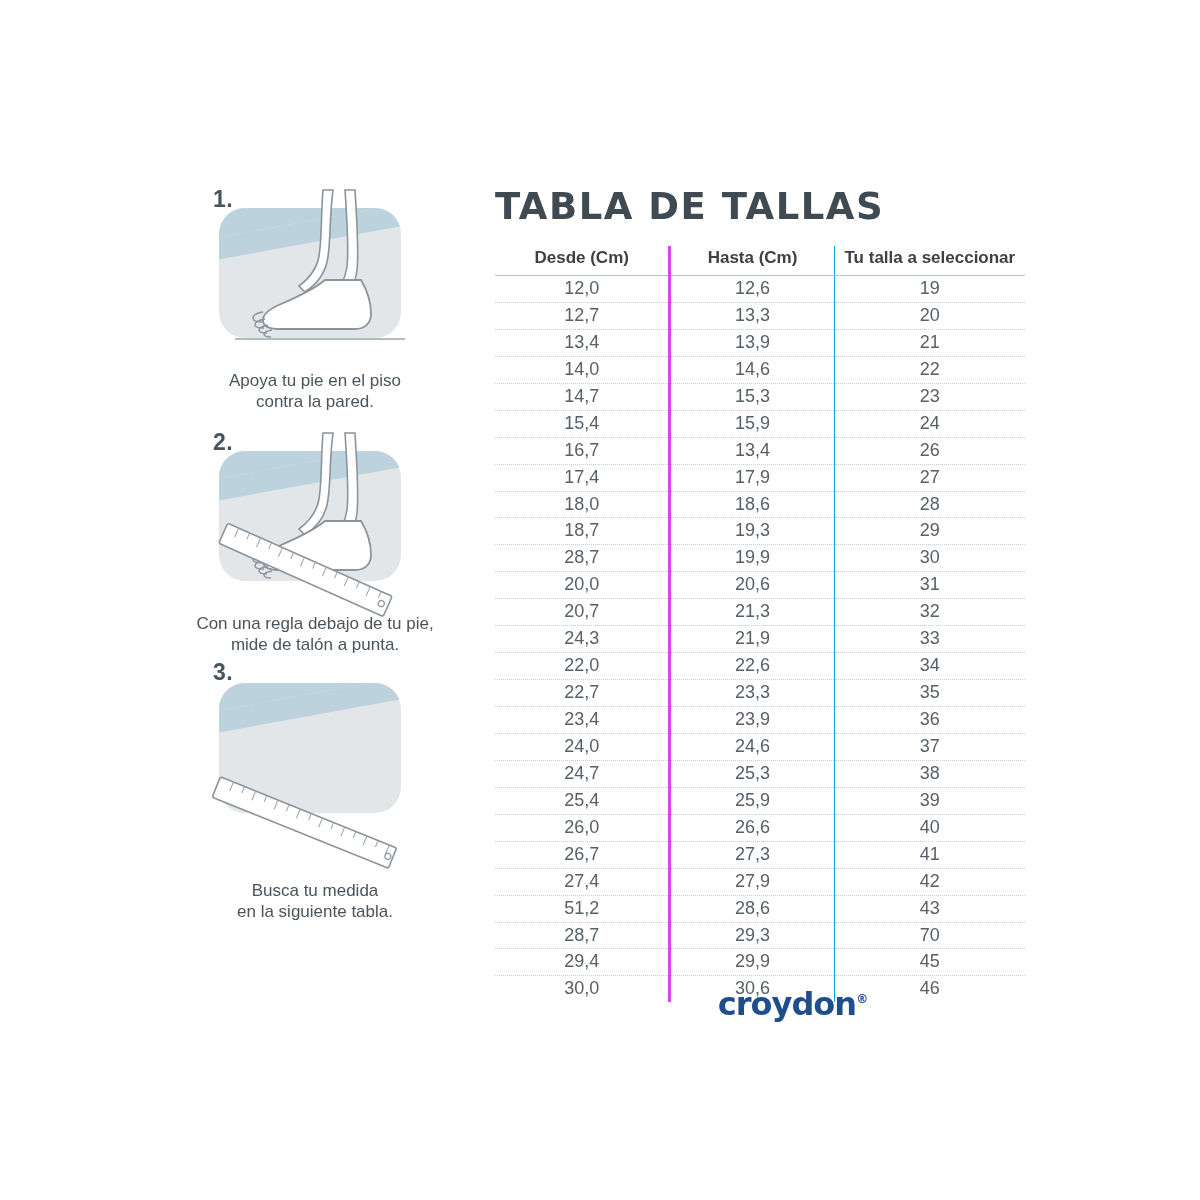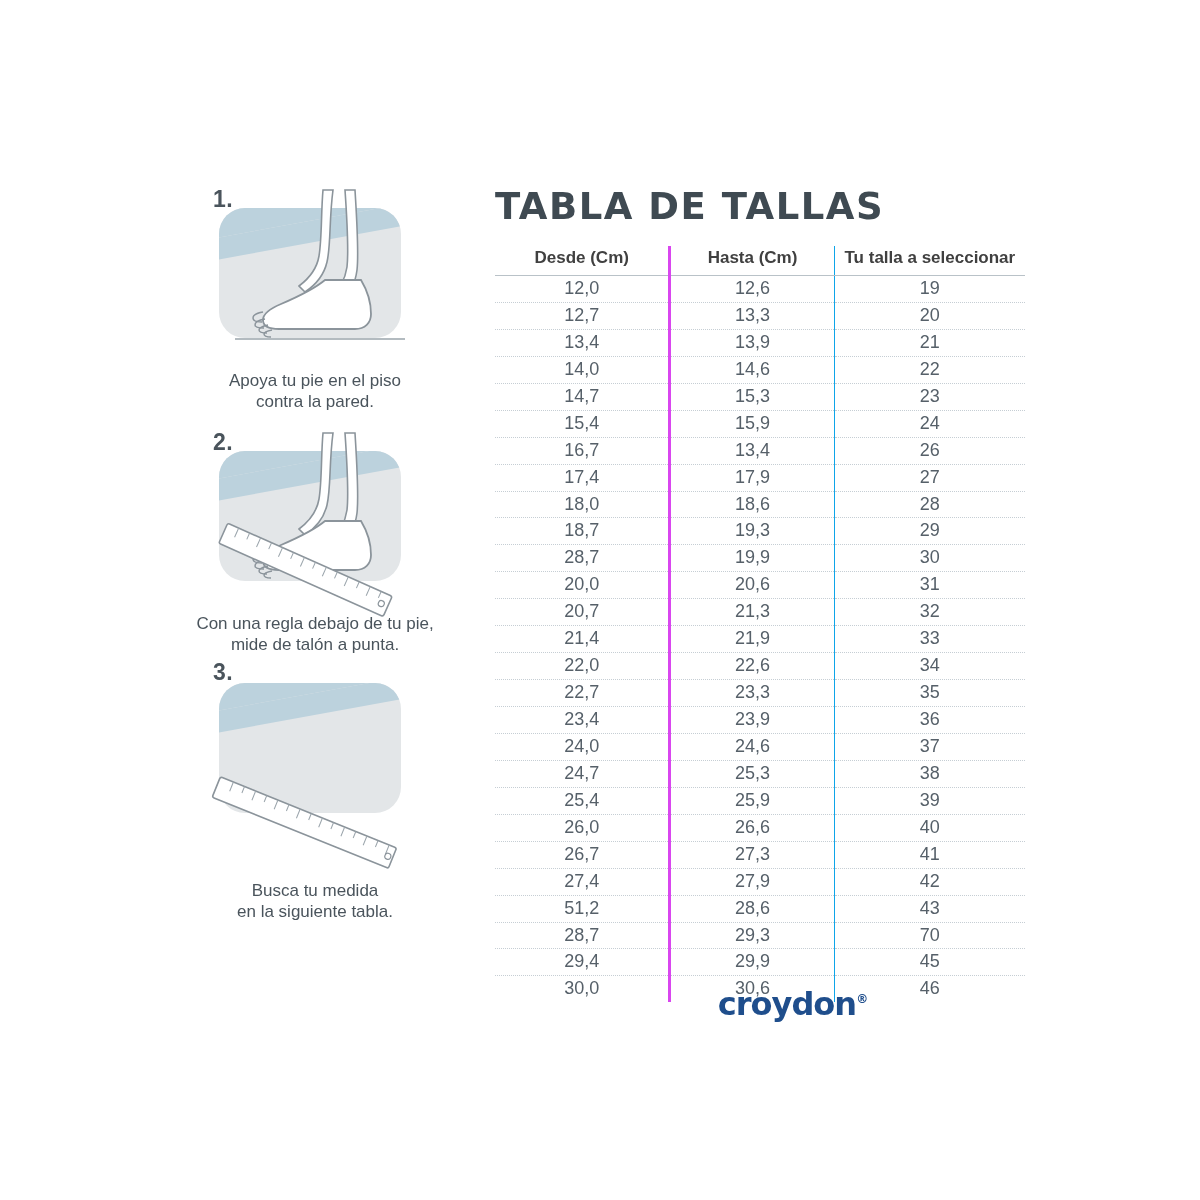--- a/index.html
+++ b/index.html
@@ -337,21 +337,21 @@
             <td class="c1">20,0</td>
             <td class="c2">20,6</td>
             <td class="c3">31</td>
           </tr>
         <tr>
             <td class="c1">20,7</td>
             <td class="c2">21,3</td>
             <td class="c3">32</td>
           </tr>
         <tr>
-            <td class="c1">21,4</td>
+            <td class="c1">24,3</td>
             <td class="c2">21,9</td>
             <td class="c3">33</td>
           </tr>
         <tr>
             <td class="c1">22,0</td>
             <td class="c2">22,6</td>
             <td class="c3">34</td>
           </tr>
         <tr>
             <td class="c1">22,7</td>

